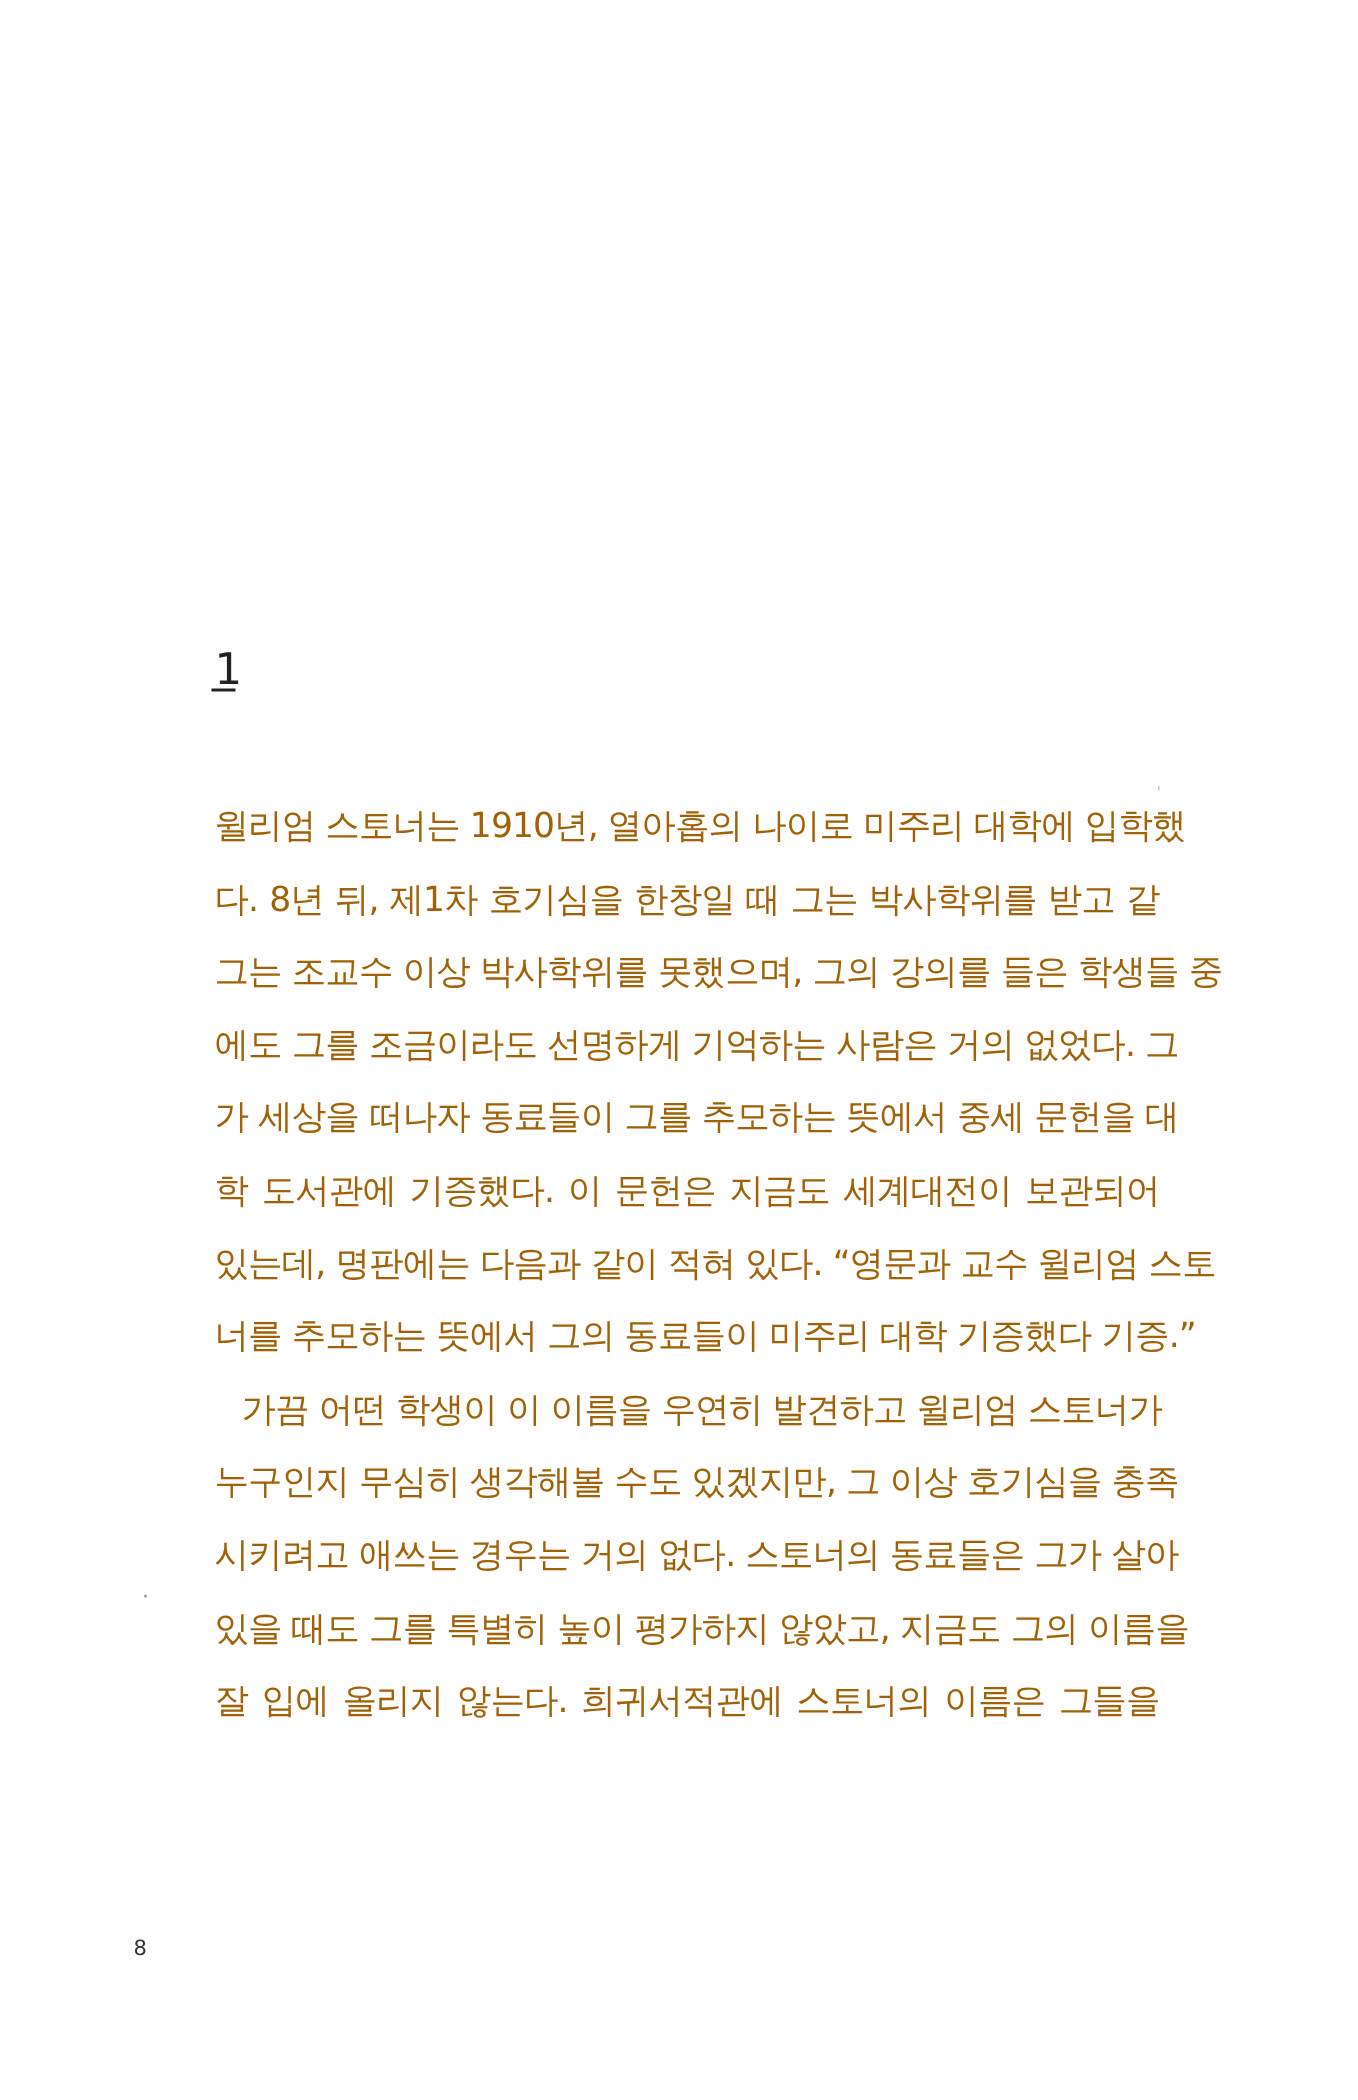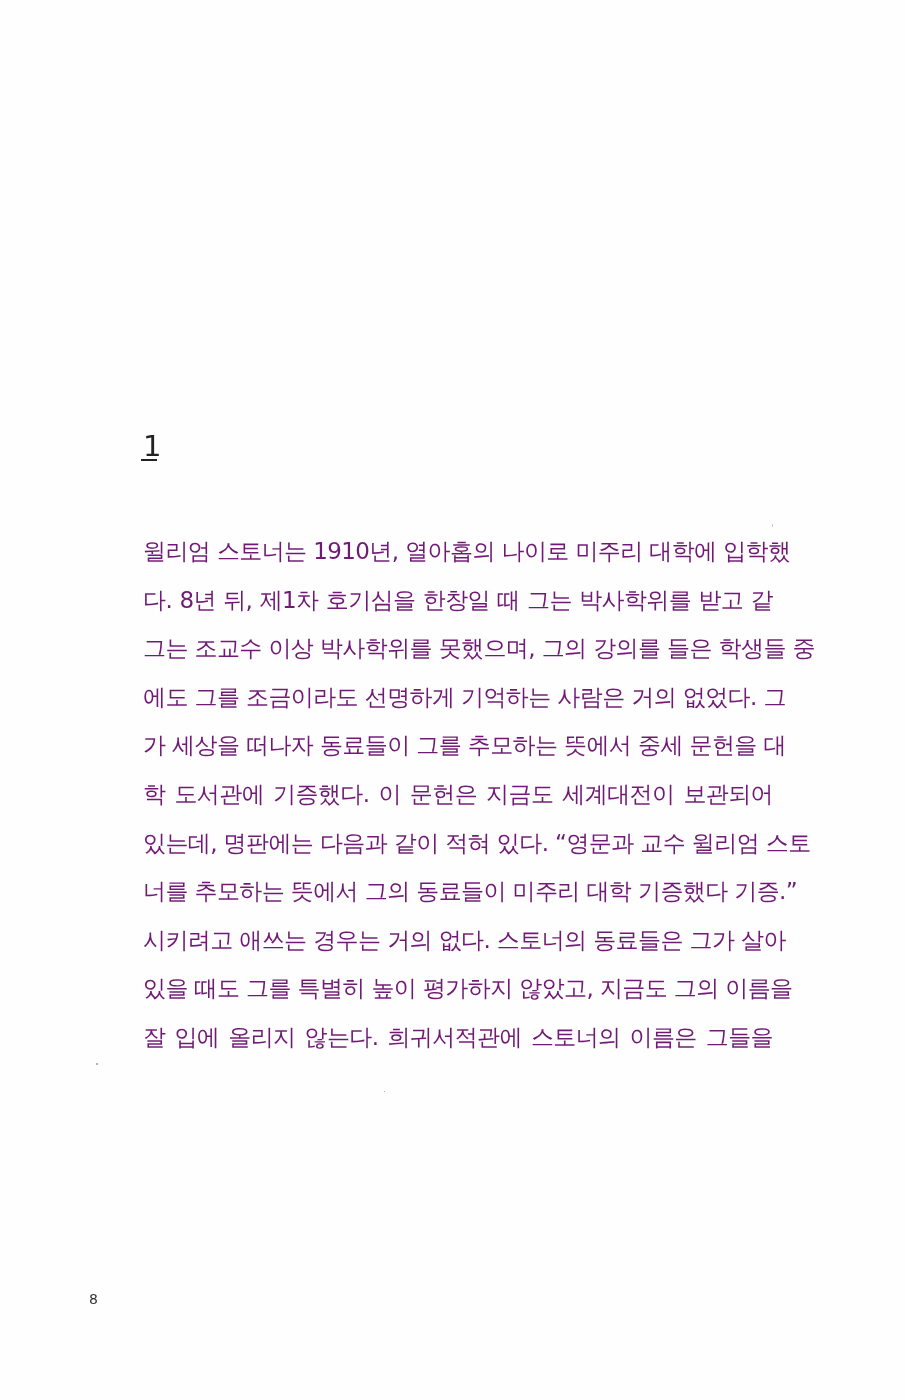--- a/index.html
+++ b/index.html
@@ -39,21 +39,21 @@
       top: 527px;
       width: 630px;
     }
     .line {
       height: 48.6px;
       line-height: 48.6px;
       font-family: "DejaVu Sans", sans-serif;
       font-size: 23px;
       letter-spacing: -0.6px;
       white-space: nowrap;
-      color: #701a75;
+      color: #a16207;
       text-align: justify;
       text-align-last: justify;
     }
     .line.last {
       text-align-last: justify;
     }
     .line.indent {
       padding-left: 18px;
     }
     .page-number {
@@ -82,20 +82,22 @@
 
   <div class="body-text">
     <div class="line">윌리엄 스토너는 1910년, 열아홉의 나이로 미주리 대학에 입학했</div>
     <div class="line">다. 8년 뒤, 제1차 호기심을 한창일 때 그는 박사학위를 받고 같</div>
     <div class="line">그는 조교수 이상 박사학위를 못했으며, 그의 강의를 들은 학생들 중</div>
     <div class="line">에도 그를 조금이라도 선명하게 기억하는 사람은 거의 없었다. 그</div>
     <div class="line">가 세상을 떠나자 동료들이 그를 추모하는 뜻에서 중세 문헌을 대</div>
     <div class="line">학 도서관에 기증했다. 이 문헌은 지금도 세계대전이 보관되어</div>
     <div class="line">있는데, 명판에는 다음과 같이 적혀 있다. “영문과 교수 윌리엄 스토</div>
     <div class="line">너를 추모하는 뜻에서 그의 동료들이 미주리 대학 기증했다 기증.”</div>
+    <div class="line indent">가끔 어떤 학생이 이 이름을 우연히 발견하고 윌리엄 스토너가</div>
+    <div class="line">누구인지 무심히 생각해볼 수도 있겠지만, 그 이상 호기심을 충족</div>
     <div class="line">시키려고 애쓰는 경우는 거의 없다. 스토너의 동료들은 그가 살아</div>
     <div class="line">있을 때도 그를 특별히 높이 평가하지 않았고, 지금도 그의 이름을</div>
     <div class="line last">잘 입에 올리지 않는다. 희귀서적관에 스토너의 이름은 그들을</div>
   </div>
 
   <div class="speck" style="left:96px; top:1063px;"></div>
   <div class="speck" style="left:384px; top:1091px; width:1px; height:1px;"></div>
   <div class="speck" style="left:772px; top:524px; width:1px; height:3px; background:#c0c0c0;"></div>
 
   <div class="page-number">8</div>

